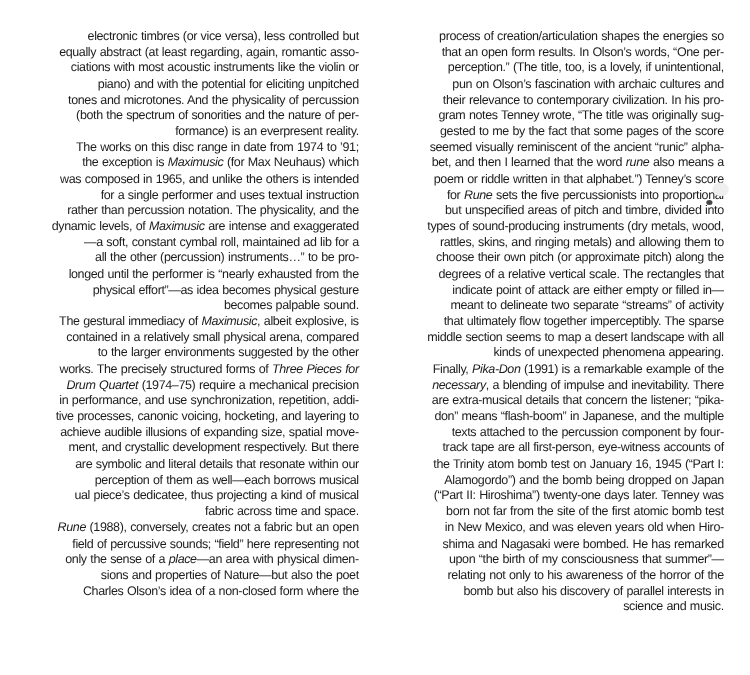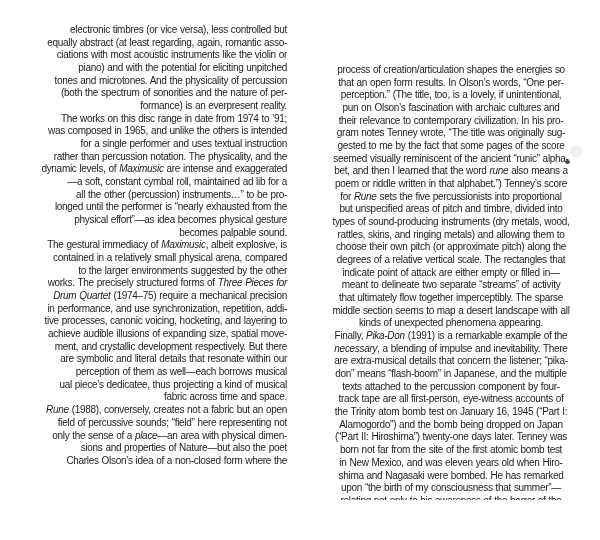--- a/index.html
+++ b/index.html
@@ -28,24 +28,23 @@
     white-space: nowrap;
     height: 12.68px;
     line-height: 12.68px;
   }
   #col-left {
     left: 20px;
     width: 267px;
     text-align: right;
   }
   #col-right {
-    left: 308px;
+    left: 293px;
     width: 286px;
-    text-align: center;
-    margin-top: 40px;
+    text-align: right;
   }
   .line i {
     font-style: italic;
   }
   .artifact {
     position: absolute;
   }
 </style>
 </head>
 <body>
@@ -53,20 +52,21 @@
 <div class="page" style="background: rgb(255, 255, 255); color: rgb(28, 28, 28);">
   <div class="col" id="col-left">
       <div class="line">electronic timbres (or vice versa), less controlled but</div>
       <div class="line">equally abstract (at least regarding, again, romantic asso-</div>
       <div class="line">ciations with most acoustic instruments like the violin or</div>
       <div class="line">piano) and with the potential for eliciting unpitched</div>
       <div class="line">tones and microtones. And the physicality of percussion</div>
       <div class="line">(both the spectrum of sonorities and the nature of per-</div>
       <div class="line">formance) is an everpresent reality.</div>
       <div class="line">The works on this disc range in date from 1974 to ’91;</div>
+      <div class="line">the exception is <i>Maximusic</i> (for Max Neuhaus) which</div>
       <div class="line">was composed in 1965, and unlike the others is intended</div>
       <div class="line">for a single performer and uses textual instruction</div>
       <div class="line">rather than percussion notation. The physicality, and the</div>
       <div class="line">dynamic levels, of <i>Maximusic</i> are intense and exaggerated</div>
       <div class="line">—a soft, constant cymbal roll, maintained ad lib for a</div>
       <div class="line">all the other (percussion) instruments…” to be pro-</div>
       <div class="line">longed until the performer is “nearly exhausted from the</div>
       <div class="line">physical effort”—as idea becomes physical gesture</div>
       <div class="line">becomes palpable sound.</div>
       <div class="line">The gestural immediacy of <i>Maximusic</i>, albeit explosive, is</div>

